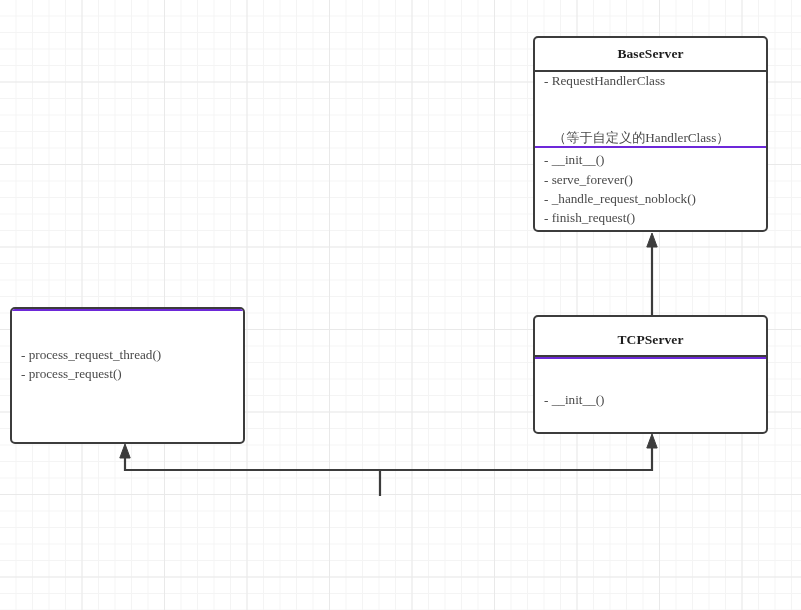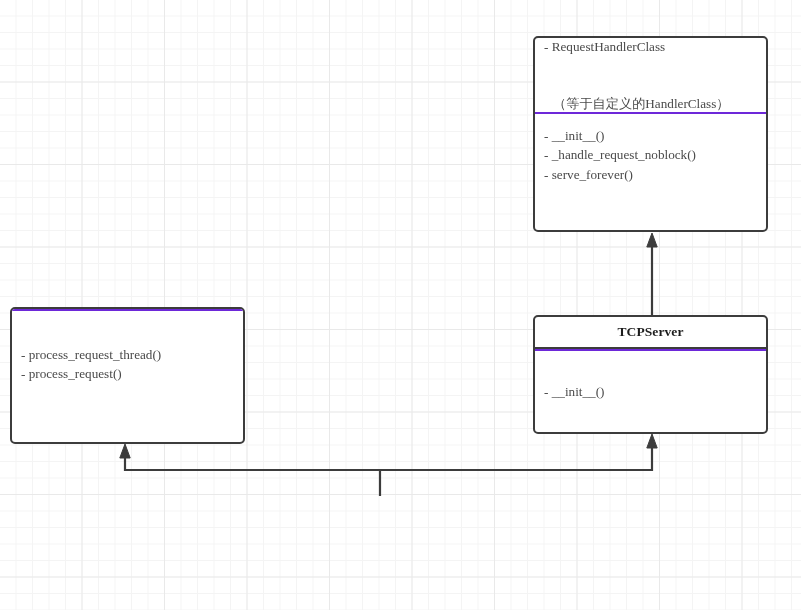--- a/index.html
+++ b/index.html
@@ -82,21 +82,21 @@
   #box-baseserver        { left: 533px; top: 36px;  width: 235px; height: 196px; }
   #box-baseserver .uml-title    { height: 34px; }
   #box-baseserver .attrs        { height: 74px; }
   #box-baseserver .ops          { height: 84px; }
 
   #box-threadingmixin    { left: 10px;  top: 307px; width: 235px; height: 137px; }
   #box-threadingmixin .uml-title { height: 32px; }
   #box-threadingmixin .ops       { height: 101px; padding-top: 34px; justify-content: flex-start; }
 
   #box-tcpserver         { left: 533px; top: 315px; width: 235px; height: 119px; }
-  #box-tcpserver .uml-title      { height: 32px; }
+  #box-tcpserver .uml-title      { height: 32px; margin-top: 8px; }
   #box-tcpserver .ops            { height: 83px; }
 
   #box-threadingtcpserver{ left: 267px; top: 496px; width: 226px; height: 102px; }
   #box-threadingtcpserver .uml-title { height: 32px; }
   #box-threadingtcpserver .ops       { height: 66px; }
 </style>
 </head>
 <body>
 
 <div id="canvas">
@@ -118,28 +118,30 @@
      ThreadingMixIn  and ---&gt; TCPServer (shared tree) --&gt;
     <g>
       <path d="M 380 496 L 380 470 L 125 470 L 125 458" stroke="#3c3c3c" stroke-width="2.2" fill="none" stroke-linejoin="miter"></path>
       <path d="M 125 444 L 119.8 458 L 130.2 458 z" fill="#3c3c3c" stroke="#3c3c3c" stroke-width="1"></path>
       <path d="M 380 470 L 652 470 L 652 448" stroke="#3c3c3c" stroke-width="2.2" fill="none" stroke-linejoin="miter"></path>
       <path d="M 652 434 L 646.8 448 L 657.2 448 z" fill="#3c3c3c" stroke="#3c3c3c" stroke-width="1"></path>
     </g>
   </svg>
 
   <div class="umlbox" id="box-baseserver">
+    <div class="uml-title">BaseServer</div>
     <div class="uml-section attrs">
       <div class="uml-row">- RequestHandlerClass</div>
       <div class="uml-row cjk">（等于自定义的HandlerClass）</div>
     </div>
     <div class="uml-section ops divided">
       <div class="uml-row">- __init__()</div>
+      <div class="uml-row">- serve_forever()</div>
       <div class="uml-row">- _handle_request_noblock()</div>
-      <div class="uml-row">- serve_forever()</div>
+      <div class="uml-row">- finish_request()</div>
     </div>
   </div>
 
   <div class="umlbox" id="box-threadingmixin">
     <div class="uml-section ops divided">
       <div class="uml-row">- process_request_thread()</div>
       <div class="uml-row">- process_request()</div>
     </div>
   </div>
 

